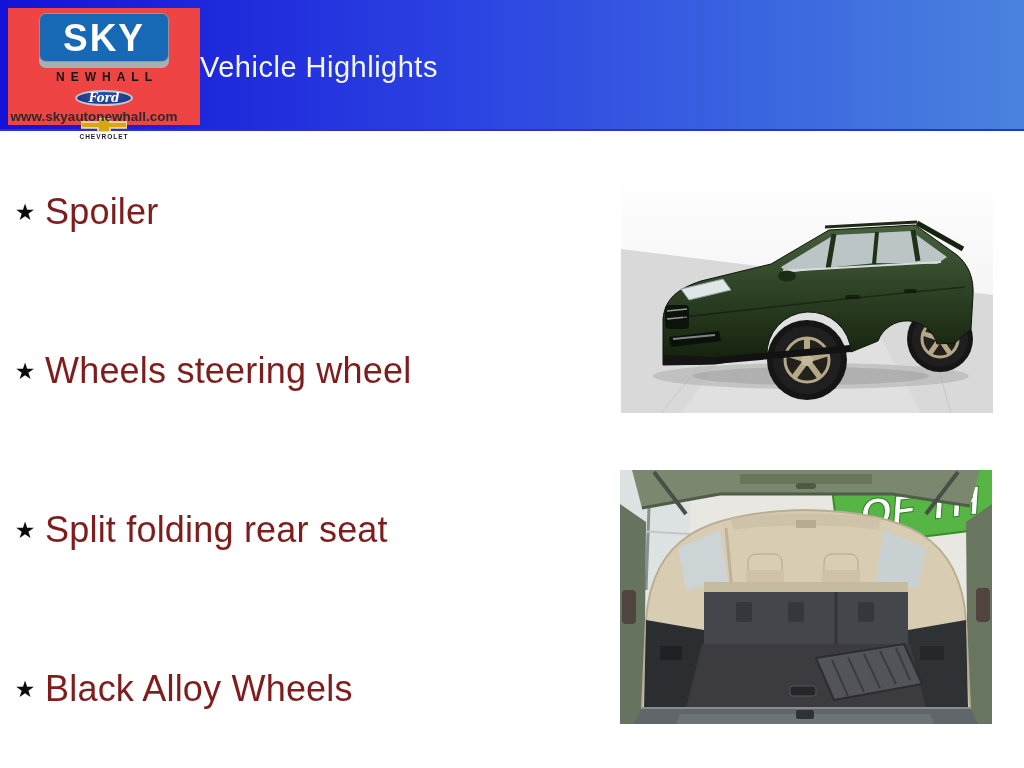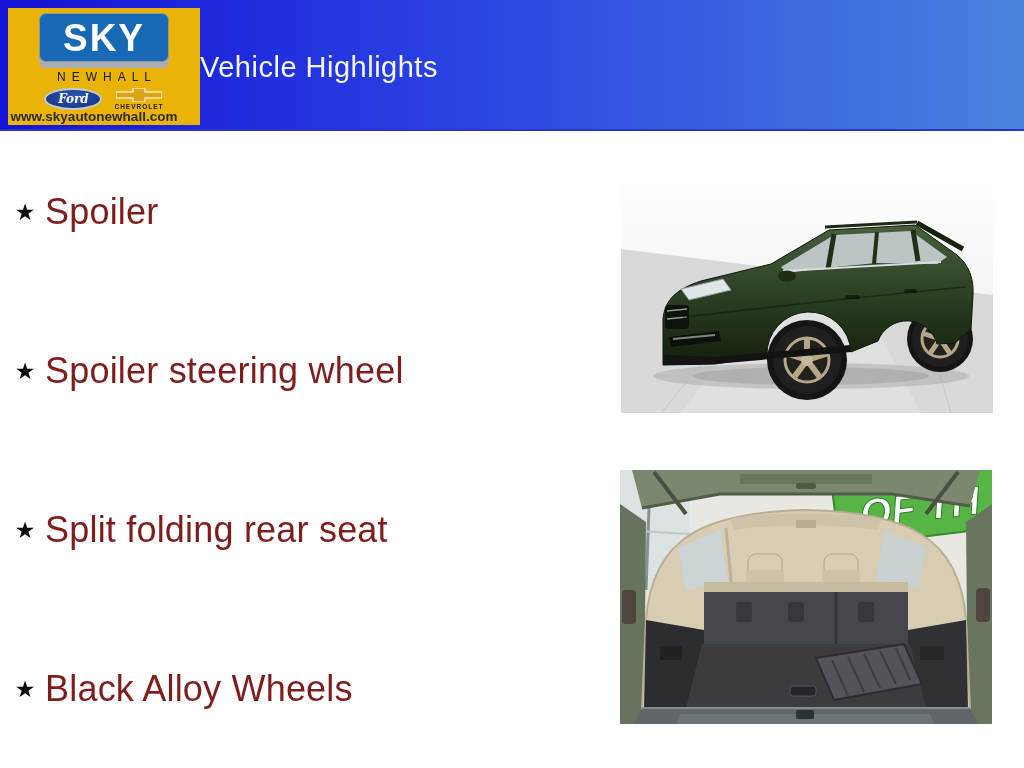--- a/index.html
+++ b/index.html
@@ -7,30 +7,30 @@
         font-family:"Liberation Sans",sans-serif;}
 
   
   .header{position:absolute;left:0;top:0;width:1024px;height:131px;
           background:linear-gradient(90deg,#1412d6 0%,#2b43e2 45%,#4a83de 100%);
           border-bottom:2px solid #2a33c8;box-sizing:border-box;}
   .title{position:absolute;left:200px;right:0;top:49px;height:36px;line-height:36px;
          color:#f2f6ff;font-size:29px;letter-spacing:.5px;}
 
   
-  .logo-card{position:absolute;left:8px;top:8px;width:192px;height:117px;background:#eab308;}
+  .logo-card{position:absolute;left:8px;top:8px;width:192px;height:117px;background:#ef4444;}
   .sky-plate{position:absolute;left:31px;top:5px;width:128px;height:47px;background:#1769b5;
              border:1px solid #8f979e;border-radius:7px;box-shadow:0 6px 0 #a9aeb4;
              display:flex;align-items:center;justify-content:center;}
   .sky-plate span{color:#ffffff;font-weight:bold;font-size:37px;letter-spacing:2px;
                   transform:scaleY(1.05);}
   .newhall{position:absolute;left:0;top:62px;width:192px;text-align:center;
-           font-size:12px;font-weight:400;letter-spacing:6px;color:#141414;text-indent:6px;}
-  .badges{position:absolute;left:0;top:79px;width:192px;height:24px;
-          display:flex;align-items:center;justify-content:center;gap:12px;}
+           font-size:12px;font-weight:700;letter-spacing:6px;color:#141414;text-indent:6px;}
+  .badges{position:absolute;left:0;top:95px;width:192px;height:24px;
+          display:flex;align-items:center;justify-content:center;gap:12px;flex-direction:column;}
   .ford-oval{width:58px;height:22px;background:radial-gradient(ellipse at 50% 35%,#2d55b4,#16307c);
              border:2px solid #c3cad2;border-radius:50%;box-sizing:border-box;
              display:flex;align-items:center;justify-content:center;}
   .ford-oval span{color:#ffffff;font-family:"DejaVu Serif",serif;font-style:italic;
                   font-weight:bold;font-size:12px;line-height:1;}
   .chevy{display:flex;flex-direction:column;align-items:center;gap:1px;}
   .chevy-text{font-size:6.5px;font-weight:bold;letter-spacing:1px;color:#1a1a1a;}
   .site-url{position:absolute;left:0;top:101px;width:172px;text-align:center;
             font-size:13.5px;font-weight:bold;color:#2b2b2b;}
 
@@ -74,21 +74,21 @@
     <div class="site-url">www.skyautonewhall.com</div>
   </div>
 
   <div>
     <div class="hl-item hl-0">
       <span class="hl-star">★</span>
       <span class="hl-label">Spoiler</span>
     </div>
     <div class="hl-item hl-1">
       <span class="hl-star">★</span>
-      <span class="hl-label">Spoiler steering wheel</span>
+      <span class="hl-label">Wheels steering wheel</span>
     </div>
     <div class="hl-item hl-2">
       <span class="hl-star">★</span>
       <span class="hl-label">Split folding rear seat</span>
     </div>
     <div class="hl-item hl-3">
       <span class="hl-star">★</span>
       <span class="hl-label">Black Alloy Wheels</span>
     </div>
   </div>

